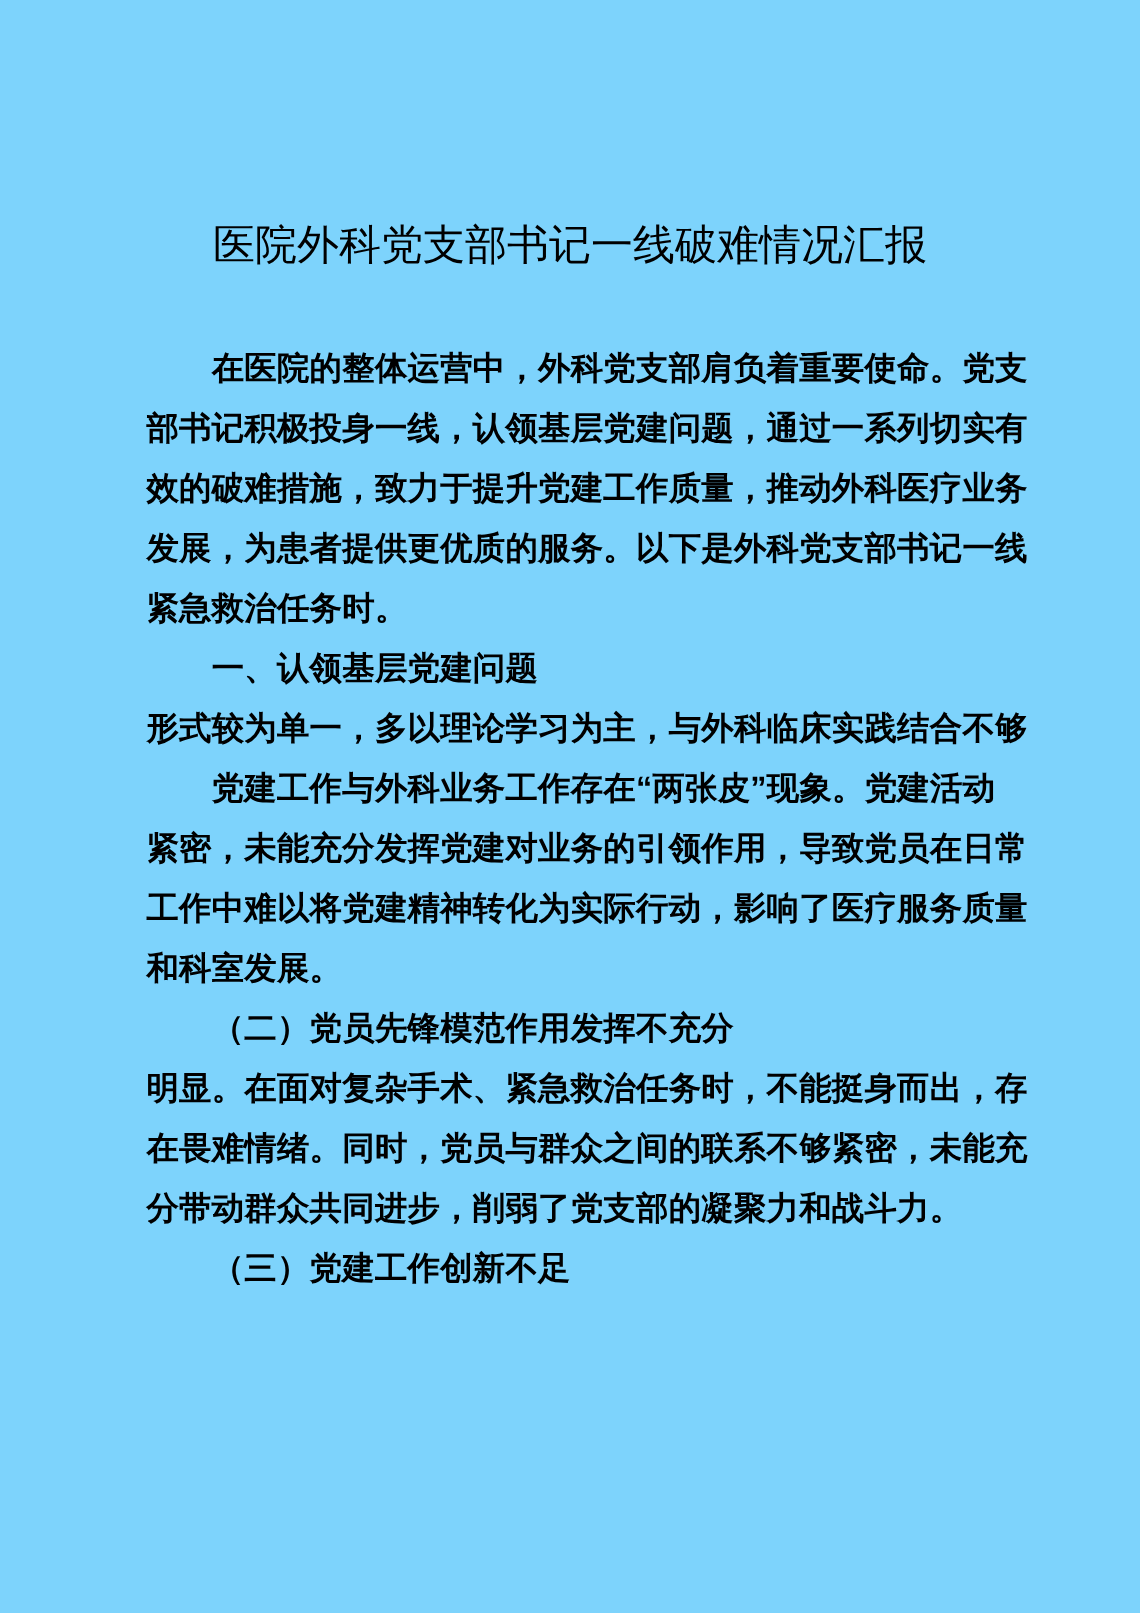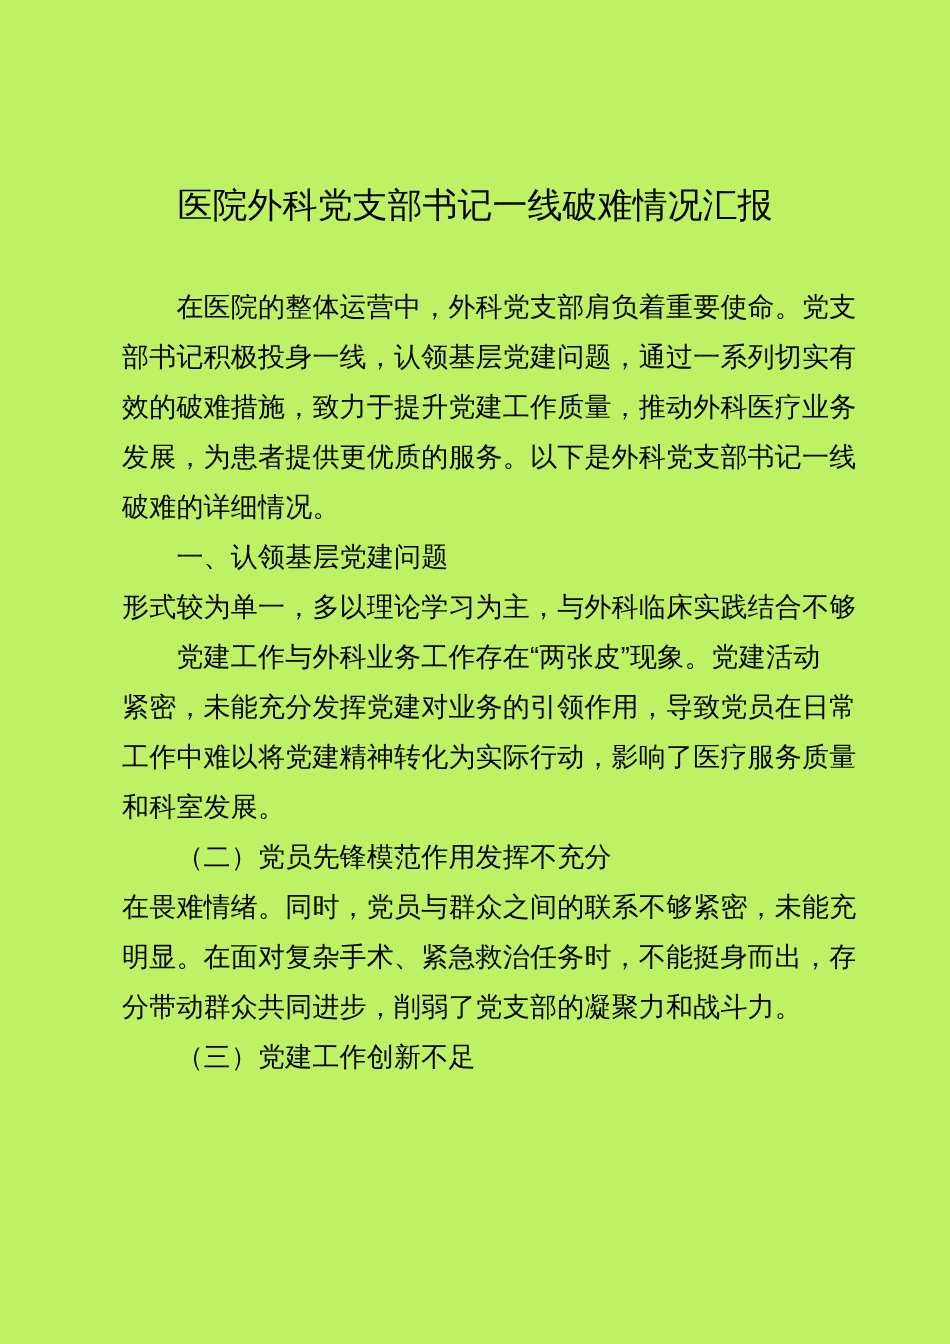--- a/index.html
+++ b/index.html
@@ -5,66 +5,66 @@
   * { margin: 0; padding: 0; box-sizing: border-box; }
   html, body {
     width: 950px;
     background: #ffffff;
     font-family: "Liberation Sans", "DejaVu Sans", sans-serif;
   }
   .page {
     position: relative;
     width: 950px;
     height: 1344px;
-    background: #bef264;
+    background: #7dd3fc;
     color: #000000;
     overflow: hidden;
   }
   .doc-title {
     padding-top: 180px;
     text-align: center;
     font-size: 35px;
     font-weight: 400;
     line-height: 50px;
     letter-spacing: 0px;
     color: #000000;
   }
   .doc-body {
     margin-top: 52px;
     margin-left: 122px;
     width: 716px;
   }
   .doc-line {
     font-size: 27px;
-    font-weight: 400;
+    font-weight: 700;
     line-height: 50px;
     letter-spacing: 0.2px;
     white-space: pre;
     color: #000000;
   }
 </style>
 </head>
 <body>
 
 <div class="page">
 
   <h1 class="doc-title">医院外科党支部书记一线破难情况汇报</h1>
 
   <div class="doc-body">
     <p class="doc-line">　　在医院的整体运营中，外科党支部肩负着重要使命。党支</p>
     <p class="doc-line">部书记积极投身一线，认领基层党建问题，通过一系列切实有</p>
     <p class="doc-line">效的破难措施，致力于提升党建工作质量，推动外科医疗业务</p>
     <p class="doc-line">发展，为患者提供更优质的服务。以下是外科党支部书记一线</p>
-    <p class="doc-line">破难的详细情况。</p>
+    <p class="doc-line">紧急救治任务时。</p>
     <p class="doc-line">　　一、认领基层党建问题</p>
     <p class="doc-line">形式较为单一，多以理论学习为主，与外科临床实践结合不够</p>
     <p class="doc-line">　　党建工作与外科业务工作存在“两张皮”现象。党建活动</p>
     <p class="doc-line">紧密，未能充分发挥党建对业务的引领作用，导致党员在日常</p>
     <p class="doc-line">工作中难以将党建精神转化为实际行动，影响了医疗服务质量</p>
     <p class="doc-line">和科室发展。</p>
     <p class="doc-line">　　（二）党员先锋模范作用发挥不充分</p>
+    <p class="doc-line">明显。在面对复杂手术、紧急救治任务时，不能挺身而出，存</p>
     <p class="doc-line">在畏难情绪。同时，党员与群众之间的联系不够紧密，未能充</p>
-    <p class="doc-line">明显。在面对复杂手术、紧急救治任务时，不能挺身而出，存</p>
     <p class="doc-line">分带动群众共同进步，削弱了党支部的凝聚力和战斗力。</p>
     <p class="doc-line">　　（三）党建工作创新不足</p>
   </div>
 
 </div>
 
 </body></html>

